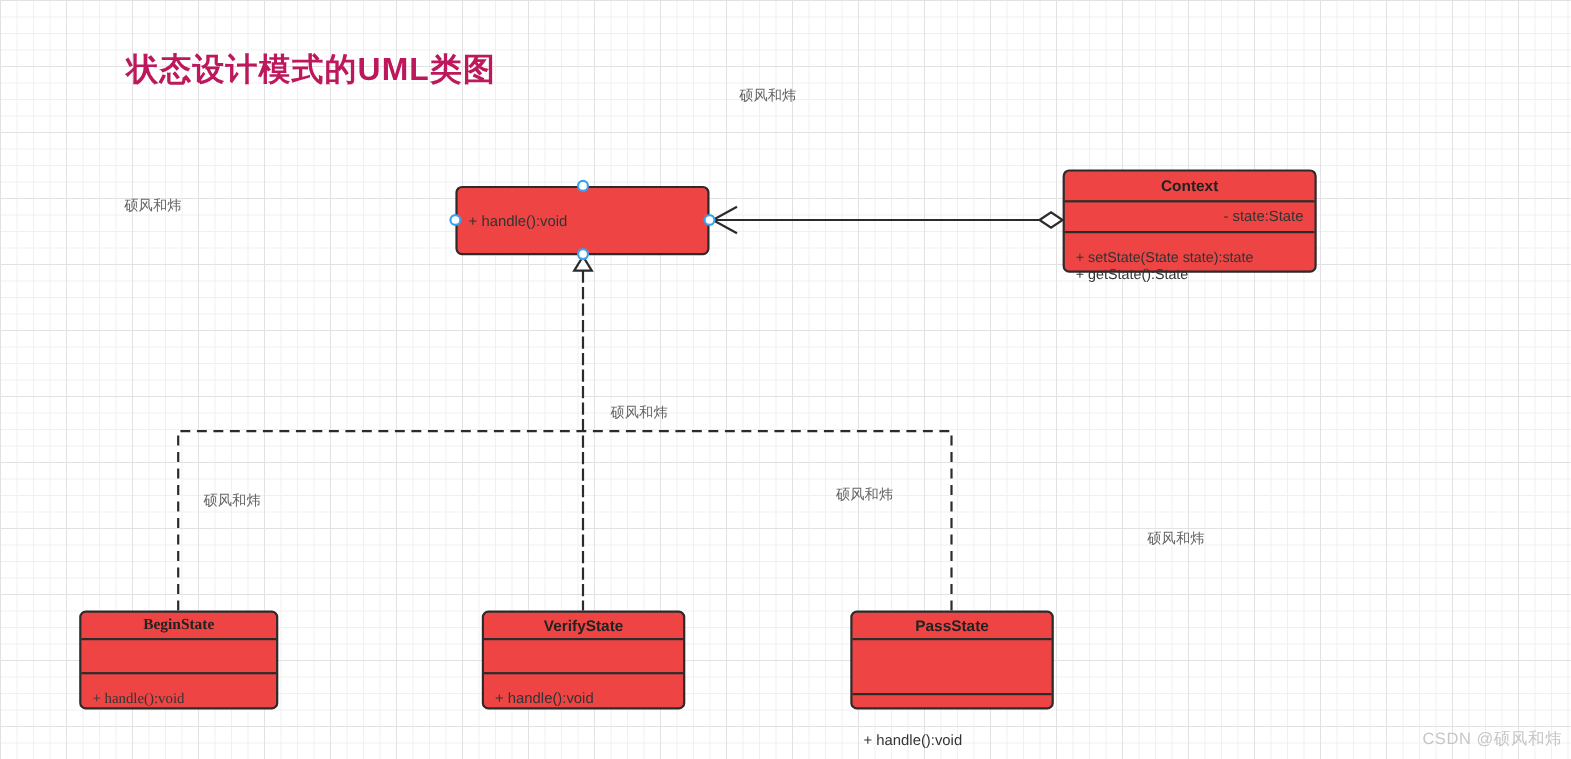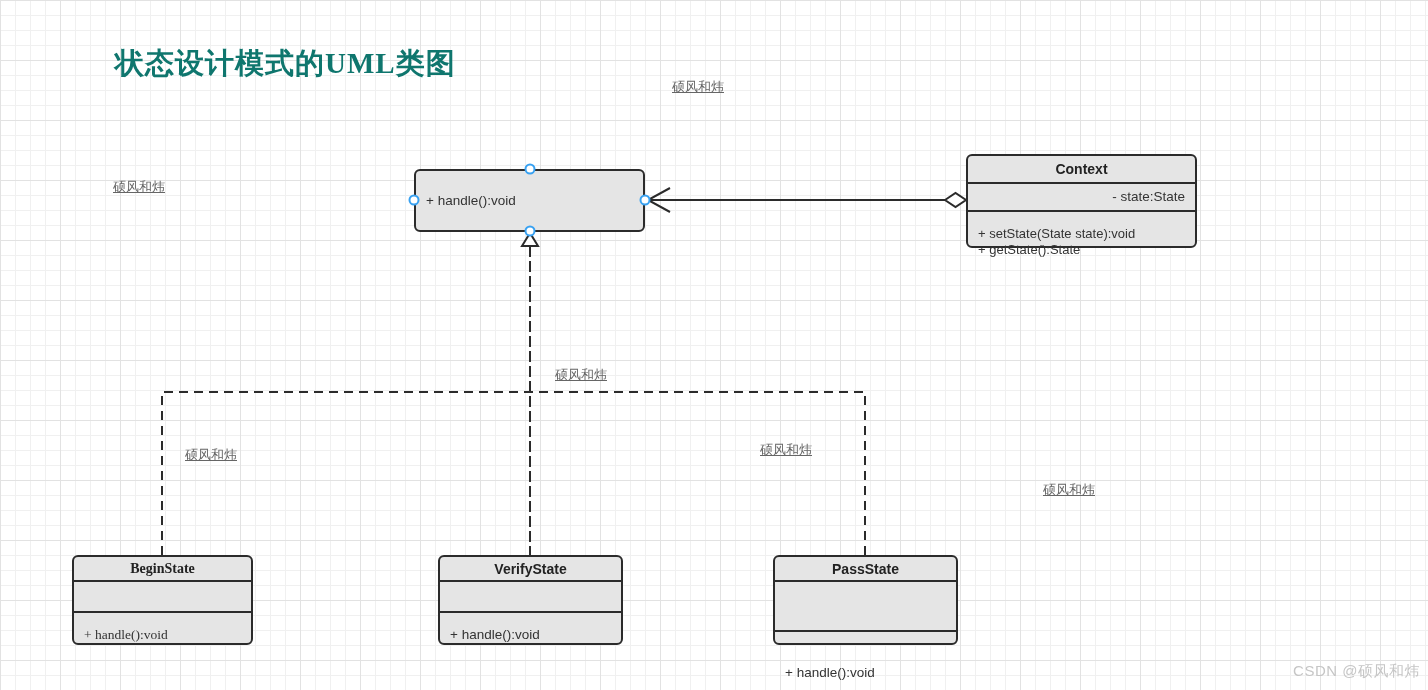--- a/index.html
+++ b/index.html
@@ -20,31 +20,29 @@
       #ffffff;
   }
 
   .diagram-title {
     position: absolute;
     left: 115px;
     top: 44px;
     margin: 0;
     font-size: 29px;
     font-weight: bold;
-    color: #0f766e;
+    color: #be185d;
     letter-spacing: 1px;
-    font-family: Liberation Serif, serif;
   }
 
   .watermark {
     position: absolute;
     font-size: 13px;
     color: #666666;
     white-space: nowrap;
-    text-decoration: underline;
   }
   .wm-1 { left: 672px; top: 78px; }
   .wm-2 { left: 113px; top: 178px; }
   .wm-3 { left: 555px; top: 366px; }
   .wm-4 { left: 185px; top: 446px; }
   .wm-5 { left: 760px; top: 441px; }
   .wm-6 { left: 1043px; top: 481px; }
 
   .credit {
     position: absolute;
@@ -60,21 +58,21 @@
     left: 0;
     top: 0;
     z-index: 4;
     pointer-events: none;
   }
 
   .uml-class {
     position: absolute;
     z-index: 3;
     box-sizing: border-box;
-    background: #e5e5e5;
+    background: #ef4444;
     border: 2px solid #2b2b2b;
     border-radius: 6px;
     color: #333333;
     display: flex;
     flex-direction: column;
   }
   .uml-title {
     font-weight: bold;
     font-size: 14px;
     color: #222222;
@@ -155,21 +153,21 @@
     <div class="member-line">+ handle():void</div>
   </div>
 </div>
 
 <div class="uml-class" id="box-context">
   <div class="uml-title">Context</div>
   <div class="uml-attrs">
     <div class="member-line">- state:State</div>
   </div>
   <div class="uml-methods">
-    <div class="member-line">+ setState(State state):void</div>
+    <div class="member-line">+ setState(State state):state</div>
     <div class="member-line">+ getState():State</div>
   </div>
 </div>
 
 <div class="uml-class small-box" id="box-begin">
   <div class="uml-title">BeginState</div>
   <div class="uml-attrs"></div>
   <div class="uml-methods">
     <div class="member-line">+ handle():void</div>
   </div>

